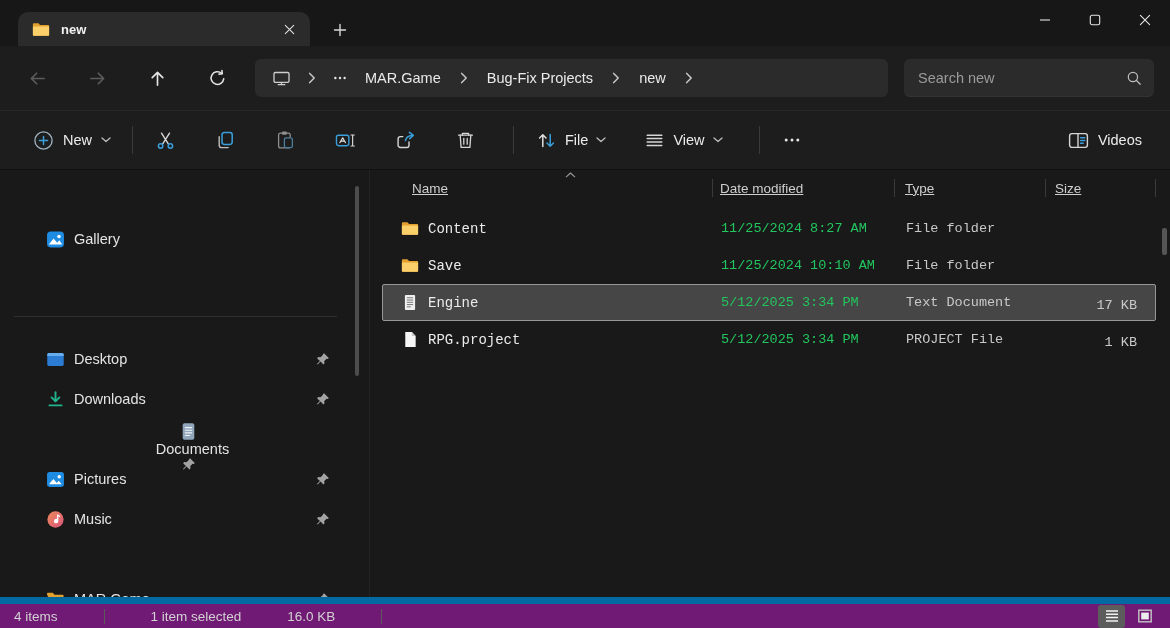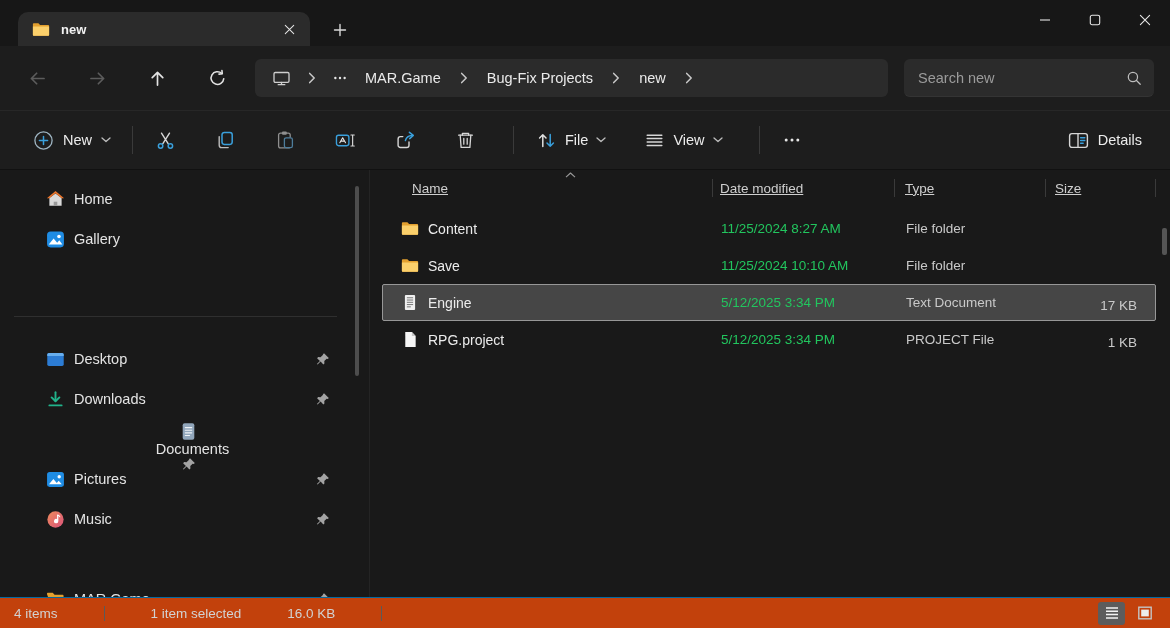--- a/index.html
+++ b/index.html
@@ -86,32 +86,32 @@
   .col-h { position:relative; font-size:13.5px; color:#cfcfcf; height:100%; display:flex; align-items:center;text-decoration:underline; }
   .col-h::after { content:""; position:absolute; right:0; top:9px; height:18px; width:1px; background:#3a3a3a; }
   .col-h.name { padding-left:30px; }
   .col-h.date { padding-left:7px; }
   .col-h.type { padding-left:10px; }
   .col-h.size { padding-left:9px; }
   .sort-caret { position:absolute; left:183px; top:2px; width:11px; height:6px; }
 
   .rows { position:absolute; left:12px; right:14px; top:40px; }
   .frow { height:37px; display:grid; grid-template-columns:331px 182px 151px 1fr; align-items:center;
-          border:1px solid transparent; border-radius:2px; }
+          border:1px solid transparent; border-radius:2px;font-family:Liberation Mono, monospace; }
   .frow.selected { background:#464646; border-color:#979797; }
   .fcell-name { display:flex; align-items:center; padding-left:18px; gap:9px; font-size:14px; color:#ececec; overflow:hidden; }
   .fcell-name .ic { width:18px; height:17px; }
   .fcell-date { padding-left:7px; font-size:13.5px; color:#22c55e; }
   .fcell-type { padding-left:10px; font-size:13.5px; color:#c9c9c9; }
   .fcell-size { text-align:right; padding-right:18px; font-size:13.5px; color:#c9c9c9;margin-top:6px; }
   .file-scroll { position:absolute; right:3px; top:58px; width:5px; height:27px; background:#555; border-radius:2px; }
 
   
-  .statusbar { position:absolute; left:0; bottom:0; width:1170px; height:31px; background:#c2410c;
-               border-top:1px solid #0369a1; display:flex; align-items:center; padding:0 12px 0 14px;
+  .statusbar { position:absolute; left:0; bottom:0; width:1170px; height:31px; background:#701a75;
+               border-top:7px solid #0369a1; display:flex; align-items:center; padding:0 12px 0 14px;
                font-size:13.5px; color:#d2d2d2; z-index:5;gap:34px; }
   .st-item { white-space:nowrap; }
   .st-div { width:1px; height:15px; background:#5a5a5a; margin:0 12px; }
   .st-kb { margin-left:12px; }
   .view-toggles { margin-left:auto; display:flex; gap:6px; }
   .vt-btn { width:27px; height:23px; border-radius:3px; display:flex; align-items:center; justify-content:center; }
   .vt-btn.active { background:#5c5c5c; }
   .vt-btn .ic { width:16px; height:14px; }
 </style>
 </head>
@@ -366,38 +366,28 @@
       </span>
   </div>
   <div class="tb-details">
     <span class="ic">
         <svg viewBox="0 0 21 19" fill="none">
           <rect x="1.6" y="2.6" width="17.8" height="13.8" rx="2.3" stroke="#d6d6d6" stroke-width="1.4"></rect>
           <path d="M10 2.6v13.8" stroke="#d6d6d6" stroke-width="1.4"></path>
           <path d="M12.6 6.8h4.2M12.6 9.5h4.2M12.6 12.2h2.6" stroke="#3aa0dc" stroke-width="1.4" stroke-linecap="round"></path>
         </svg>
       </span>
-    <span class="tb-label">Details</span>
+    <span class="tb-label">Videos</span>
   </div>
 </div>
 
 <div class="content">
   <div class="sidebar">
     <div class="side-sep"></div>
     <div class="side-scroll"></div>
-  <div class="side-item" style="top: 12px;">
-        <span class="ic ic-main">
-          <svg viewBox="0 0 18 18">
-            <path d="M3.2 7.6V15h11.6V7.6L9 3.3z" fill="#d9d9d9"></path>
-            <path d="M9 .9 17.2 7.9h-2.4L9 3.1 3.2 7.9H.8z" fill="#e8742c"></path>
-            <path d="M7.3 15v-3.9h3.4V15z" fill="#9a9a9a"></path>
-          </svg>
-        </span>
-        <span class="side-label">Home</span>
-      </div>
       <div class="side-item" style="top: 52px;">
         <span class="ic ic-main">
           <svg viewBox="0 0 18 18">
             <rect x="1" y="1.5" width="16" height="15" rx="3.4" fill="#1f8ce3"></rect>
             <circle cx="12.3" cy="6.2" r="1.7" fill="#fff"></circle>
             <path d="M2.6 13.7l4.6-5.7 3.4 4 2-2.3 2.9 4z" fill="#fff"></path>
           </svg>
         </span>
         <span class="side-label">Gallery</span>
       </div>

